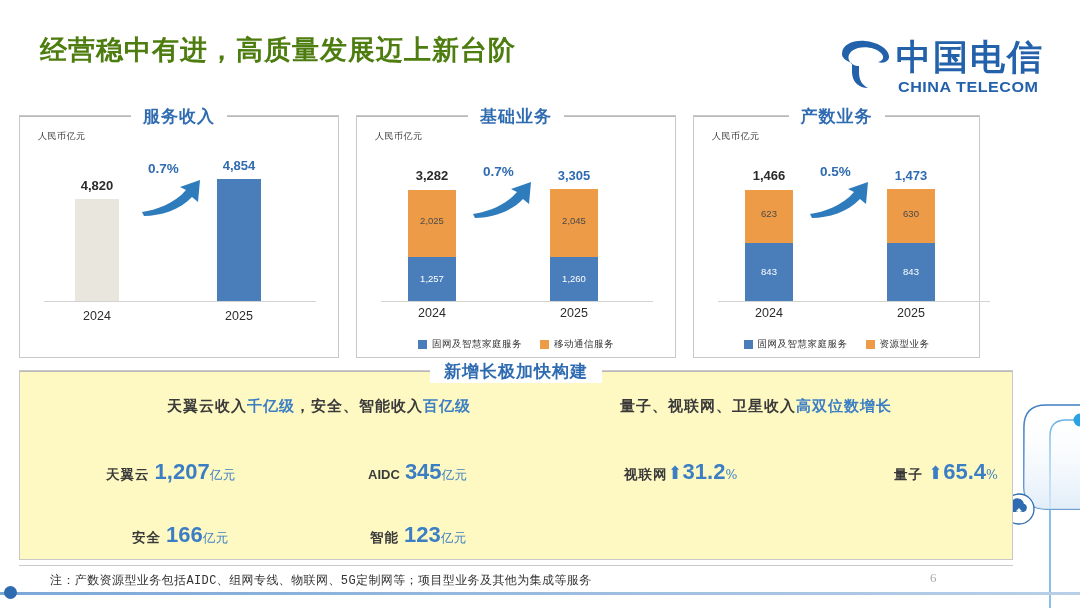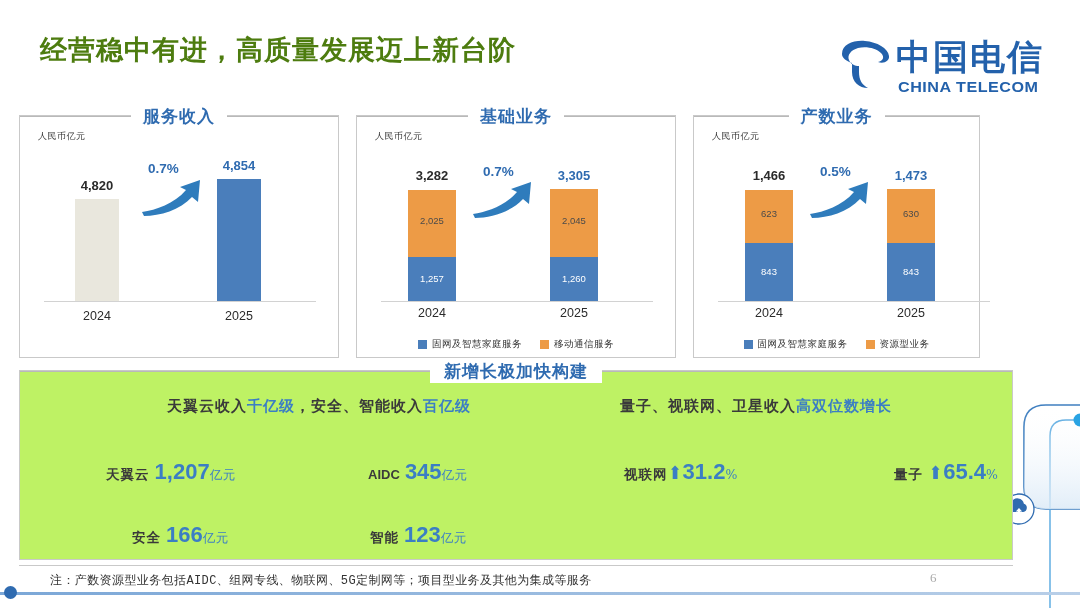--- a/index.html
+++ b/index.html
@@ -69,21 +69,21 @@
 
   .legend{position:absolute;bottom:6px;left:0;width:100%;
     display:flex;justify-content:center;gap:18px;align-items:center;}
   .lg{display:flex;align-items:center;gap:5px;}
   .lg .sw{width:9px;height:9px;display:inline-block;}
   .lg .tx{font-size:9.5px;color:#333;font-family:"DejaVu Serif","Liberation Serif",serif;
     white-space:nowrap;letter-spacing:0.5px;}
 
   
   .panel{position:absolute;left:19px;top:370px;width:994px;height:190px;
-    border:1px solid #c9c9c9;box-sizing:border-box;background:#bef264;}
+    border:1px solid #c9c9c9;box-sizing:border-box;background:#fef9c3;}
   .panel-head{position:absolute;top:-12px;left:0;width:100%;height:24px;
     display:flex;align-items:center;justify-content:center;}
   .panel-head .rule{height:1px;background:#b9b9b9;flex:1 1 auto;}
   .panel-head .pt{font-family:"DejaVu Serif","Liberation Serif",serif;
     font-size:17px;font-weight:700;color:#2f6bb0;padding:0 14px;background:#fff;
     white-space:nowrap;letter-spacing:1px;}
 
   .headline{position:absolute;top:26px;font-size:15px;color:#3a3a3a;
     font-family:"DejaVu Serif","Liberation Serif",serif;font-weight:700;
     white-space:nowrap;letter-spacing:1px;}

